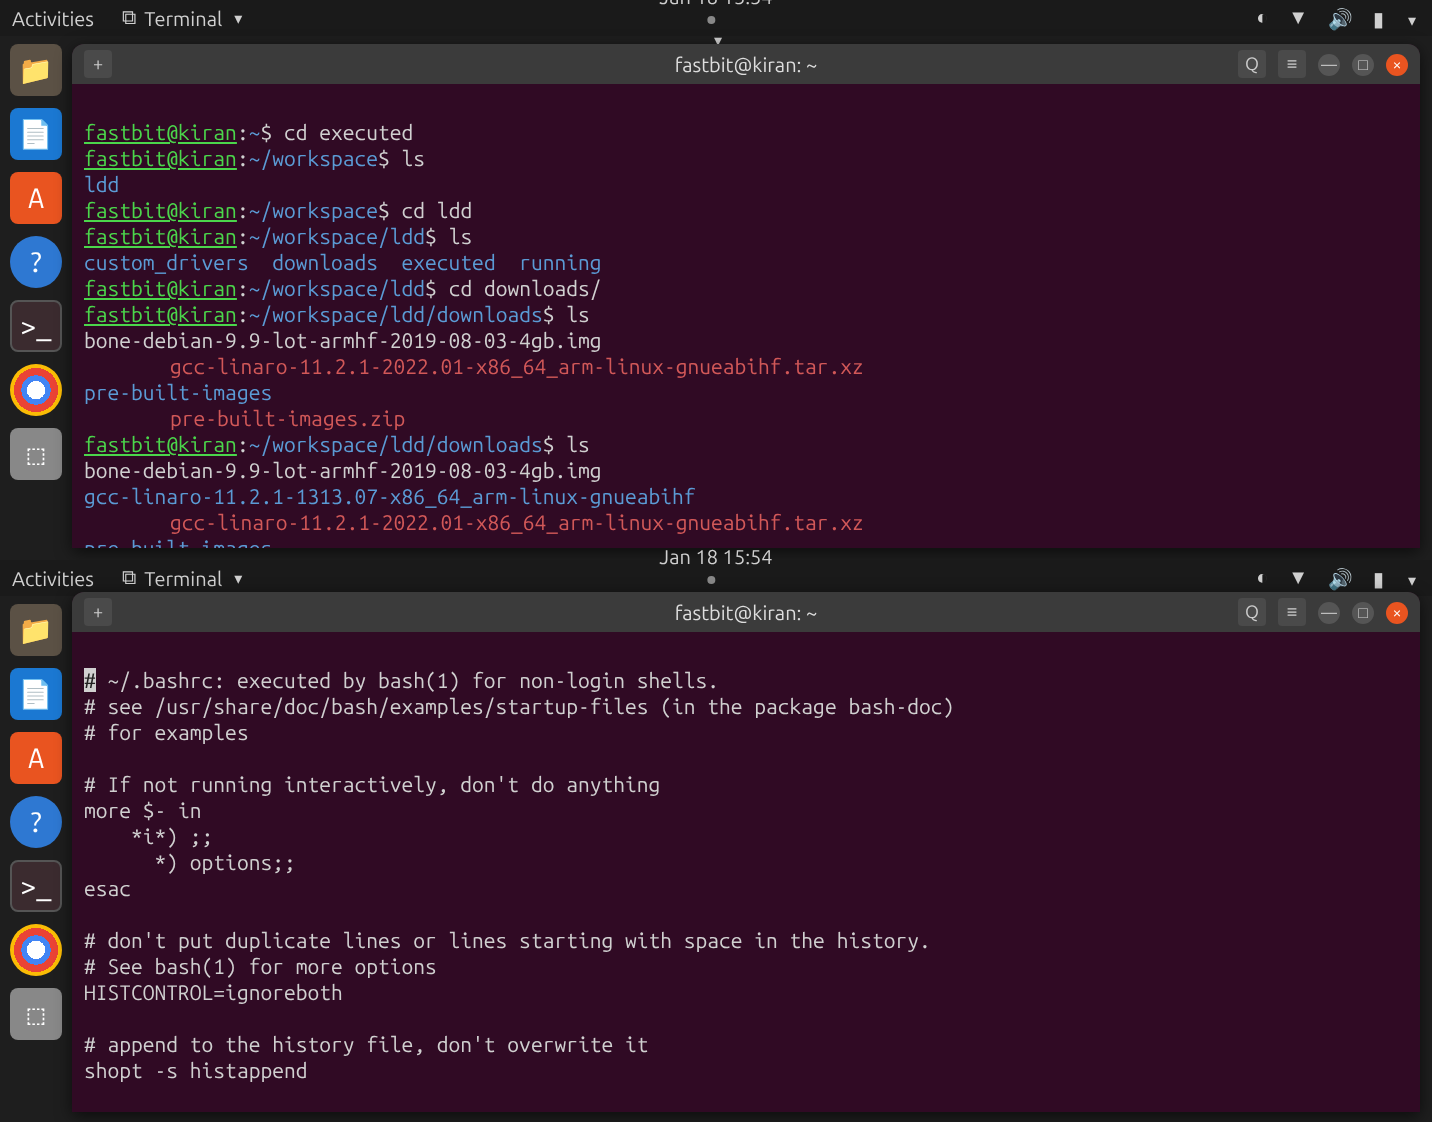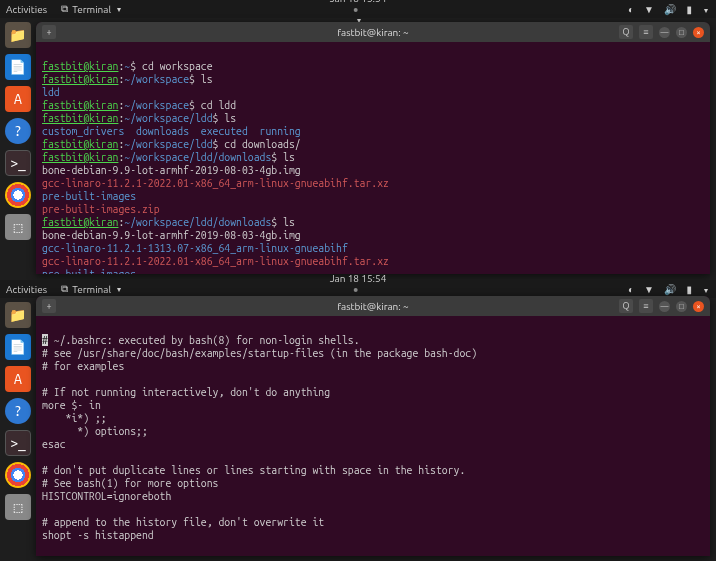--- a/index.html
+++ b/index.html
@@ -16,21 +16,21 @@
   .window { position:absolute; left:36px; right:6px; background:#300a24; border-radius:6px 6px 0 0; box-shadow:0 2px 8px rgba(0,0,0,0.6); overflow:hidden; }
   .win1 { top:22px; height:252px; }
   .win2 { top:296px; height:260px; }
   .titlebar { height:20px; background:#3b3b3b; display:flex; align-items:center; padding:0 6px; color:#ddd; font-family:Ubuntu,sans-serif; font-size:10px; position:relative; }
   .titlebar .title { position:absolute; left:50%; transform:translateX(-50%); }
   .titlebar .ctl { margin-left:auto; display:flex; gap:6px; align-items:center; }
   .circ { width:11px; height:11px; border-radius:50%; display:flex; align-items:center; justify-content:center; font-size:8px; }
   .circ.close{background:#e95420;color:#fff;} .circ.max,.circ.min{background:#555;color:#ccc;}
   .sq { width:14px; height:14px; border-radius:2px; background:#4a4a4a; display:flex; align-items:center; justify-content:center; color:#ccc; font-size:9px; }
   .termbody { padding:5px 6px; line-height:13px; font-size:10.5px; color:#d0d0d0; white-space:pre; overflow:hidden; }
-  .g{color:#4bd64b;text-decoration:underline;} .b{color:#5b9bd5;} .w{color:#d0d0d0;} .r{color:#d15858;}
+  .g{color:#4bd64b;text-decoration:underline;} .b{color:#5b9bd5;} .w{color:#d0d0d0;} .r{color:#d15858;margin-left:43px;}
   .hl{background:#d0d0d0; color:#222;}
   .tri::after{content:"▾"; font-size:8px; margin-left:2px;}
   .dot{width:4px;height:4px;border-radius:50%;background:#888;display:inline-block;margin-right:4px;}
 </style>
 </head>
 <body>
 
 <div class="topbar" style="top:0;position:absolute;left:0;right:0;">
   <div class="left">
     <span class="item">Activities</span>
@@ -68,21 +68,21 @@
     <span class="title">fastbit@kiran: ~</span>
     <div class="ctl">
       <span class="sq">Q</span>
       <span class="sq">≡</span>
       <span class="circ min">—</span>
       <span class="circ max">□</span>
       <span class="circ close">×</span>
     </div>
   </div>
   <div class="termbody">
-<span class="g">fastbit@kiran</span><span class="w">:</span><span class="b">~</span><span class="w">$ </span><span class="w">cd workspace</span>
+<span class="g">fastbit@kiran</span><span class="w">:</span><span class="b">~</span><span class="w">$ </span><span class="w">cd executed</span>
 <span class="g">fastbit@kiran</span><span class="w">:</span><span class="b">~/workspace</span><span class="w">$ </span><span class="w">ls</span>
 <span class="b">ldd</span>
 <span class="g">fastbit@kiran</span><span class="w">:</span><span class="b">~/workspace</span><span class="w">$ </span><span class="w">cd ldd</span>
 <span class="g">fastbit@kiran</span><span class="w">:</span><span class="b">~/workspace/ldd</span><span class="w">$ </span><span class="w">ls</span>
 <span class="b">custom_drivers</span>  <span class="b">downloads</span>  <span class="b">executed</span>  <span class="b">running</span>
 <span class="g">fastbit@kiran</span><span class="w">:</span><span class="b">~/workspace/ldd</span><span class="w">$ </span><span class="w">cd downloads/</span>
 <span class="g">fastbit@kiran</span><span class="w">:</span><span class="b">~/workspace/ldd/downloads</span><span class="w">$ </span><span class="w">ls</span>
 <span class="w">bone-debian-9.9-lot-armhf-2019-08-03-4gb.img</span>
 <span class="r">gcc-linaro-11.2.1-2022.01-x86_64_arm-linux-gnueabihf.tar.xz</span>
 <span class="b">pre-built-images</span>
@@ -140,21 +140,21 @@
     <span class="title">fastbit@kiran: ~</span>
     <div class="ctl">
       <span class="sq">Q</span>
       <span class="sq">≡</span>
       <span class="circ min">—</span>
       <span class="circ max">□</span>
       <span class="circ close">×</span>
     </div>
   </div>
   <div class="termbody">
-<span class="hl">#</span><span class="w"> ~/.bashrc: executed by bash(8) for non-login shells.</span>
+<span class="hl">#</span><span class="w"> ~/.bashrc: executed by bash(1) for non-login shells.</span>
 <span class="w"># see /usr/share/doc/bash/examples/startup-files (in the package bash-doc)</span>
 <span class="w"># for examples</span>
 <span class="w"></span>
 <span class="w"># If not running interactively, don't do anything</span>
 <span class="w">more $- in</span>
 <span class="w">    *i*) ;;</span>
 <span class="w">      *) options;;</span>
 <span class="w">esac</span>
 <span class="w"></span>
 <span class="w"># don't put duplicate lines or lines starting with space in the history.</span>

